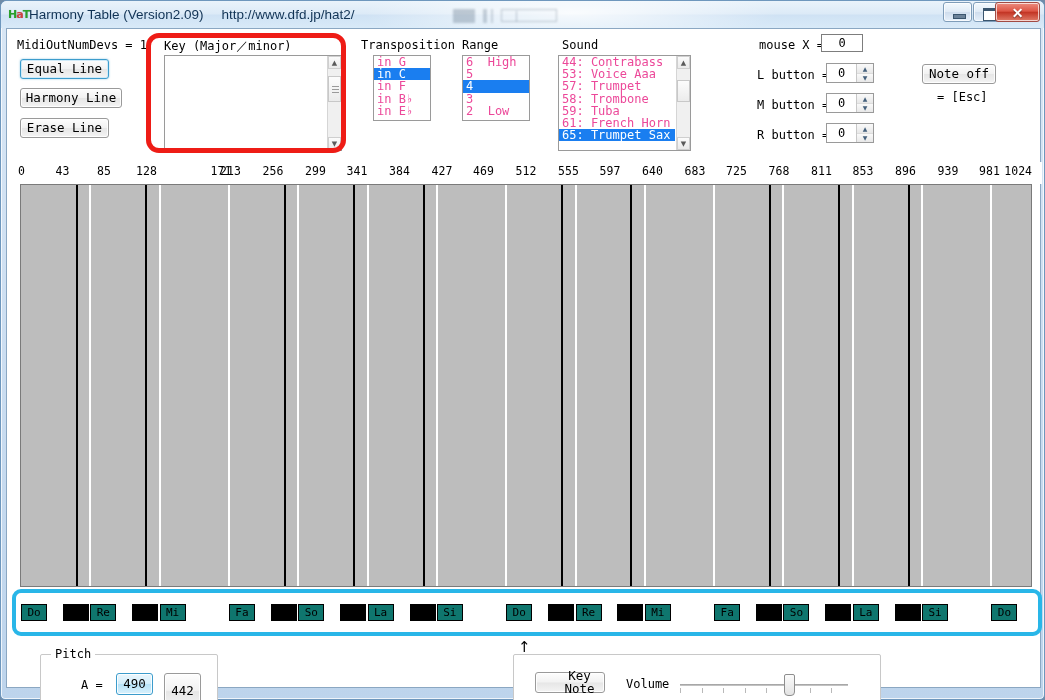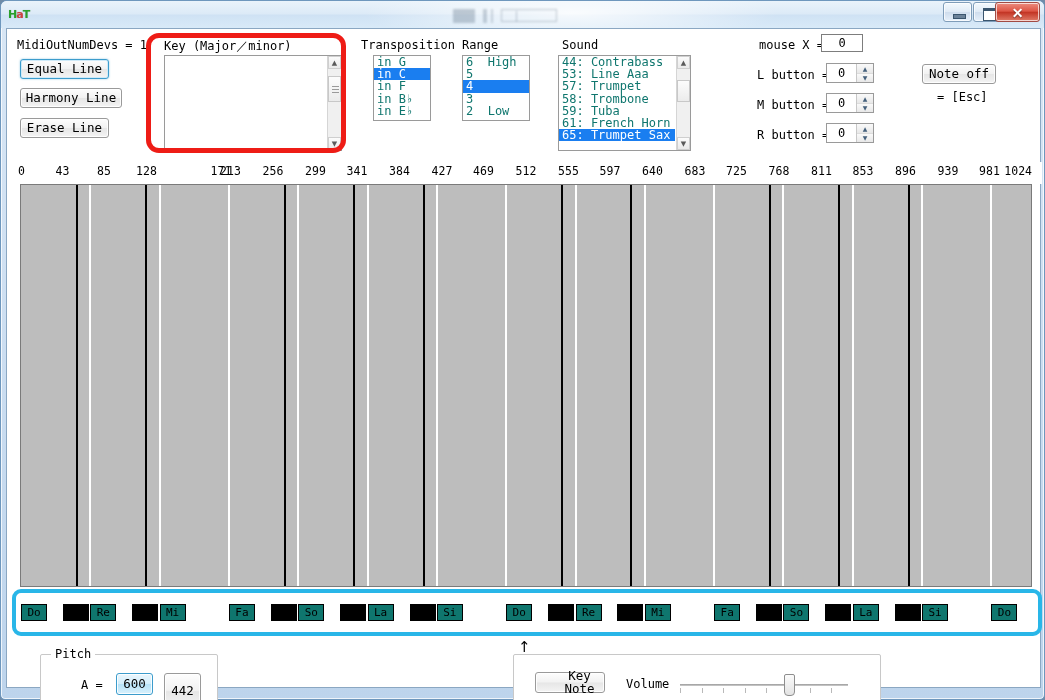--- a/index.html
+++ b/index.html
@@ -119,21 +119,21 @@
     border-color:#3c9ccc;
   }
 
   
   .listbox {
     position:absolute; background:#fff;
     border:1px solid #9a9a9a; overflow:hidden;
   }
   .listbox .rows { position:absolute; left:0; top:0; right:0; }
   .listbox .row {
-    font-family:"DejaVu Sans Mono", monospace; font-size:12px; color:#0f766e;
+    font-family:"DejaVu Sans Mono", monospace; font-size:12px; color:#ec4899;
     height:12.2px; line-height:12.2px; padding-left:3px; white-space:pre;
   }
   .listbox .row.sel { background:#1a7ef0; color:#fff; }
   .scroll {
     position:absolute; right:0; top:0; bottom:0; width:14px;
     background:#f0f0f0; border-left:1px solid #d5d5d5;
   }
   .scroll .arrow {
     position:absolute; left:0; width:13px; height:13px;
     background:linear-gradient(to bottom,#fbfbfb,#eaeaea);
@@ -247,20 +247,23 @@
 </head>
 <body>
 
 <div id="window">
 
   <div id="titlebar">
     <div class="glow"></div>
 
     <div id="app-icon">H<span class="r">a</span>T</div>
 
+    <div id="title-text">
+      <span>Harmony Table (Version2.09)</span><span id="title-url">http://www.dfd.jp/hat2/</span>
+    </div>
 
     <div id="watermark">
         <div class="bx"></div>
       </div>
 
     <div class="winbtn" id="btn-min">
       <div class="g"></div>
     </div>
     <div class="winbtn" id="btn-max">
       <div class="g"></div>
@@ -307,21 +310,21 @@
           <div class="row sel">4</div>
           <div class="row">3</div>
           <div class="row">2  Low</div>
         </div>
     </div>
 
     <div class="lbl" style="left:555px; top:9px;">Sound</div>
     <div class="listbox" id="sound-list" style="left:551px; top:26px; width:133px; height:96px;">
       <div class="rows" id="sound-rows" style="right:15px;">
           <div class="row">44: Contrabass</div>
-          <div class="row">53: Line Aaa</div>
+          <div class="row">53: Voice Aaa</div>
           <div class="row">57: Trumpet</div>
           <div class="row">58: Trombone</div>
           <div class="row">59: Tuba</div>
           <div class="row">61: French Horn</div>
           <div class="row sel">65: Trumpet Sax</div>
         </div>
       <div class="scroll">
         <div class="arrow up">▲</div>
         <div class="thumb" style="top:24px; height:22px;"></div>
         <div class="arrow dn">▼</div>
@@ -442,21 +445,21 @@
           <div class="wkey" style="left: 832.781px; width: 26px;">La</div>
           <div class="bkey" style="left: 874.756px; width: 26px;"></div>
           <div class="wkey" style="left: 902.096px; width: 26px;">Si</div>
           <div class="wkey" style="left: 971.411px; width: 26px;">Do</div>
         </div>
     </div>
 
     <div class="groupbox" style="left:33px; top:625px; width:178px; height:58px;">
       <div class="gtitle">Pitch</div>
       <div class="lbl" style="left:40px; top:23px;">A  =</div>
-      <div class="btn hot" style="left:75px; top:18px; width:37px; height:22px;">600</div>
+      <div class="btn hot" style="left:75px; top:18px; width:37px; height:22px;">490</div>
       <div class="btn" style="left:123px; top:18px; width:37px; height:36px;">442</div>
     </div>
 
     <div class="arrow-up" style="left:511px; top:611px;">↑</div>
     <div class="groupbox" style="left:506px; top:625px; width:368px; height:58px;">
       <div class="btn" style="left:21px; top:17px; width:70px; height:21px;padding-left:19px;">Key Note</div>
       <div class="lbl" style="left:112px; top:22px;">Volume</div>
       <div class="slider" id="volume-slider" style="left:166px; top:17px; width:168px; height:26px;">
         <div class="track"></div>
         <div class="ticks"></div>

